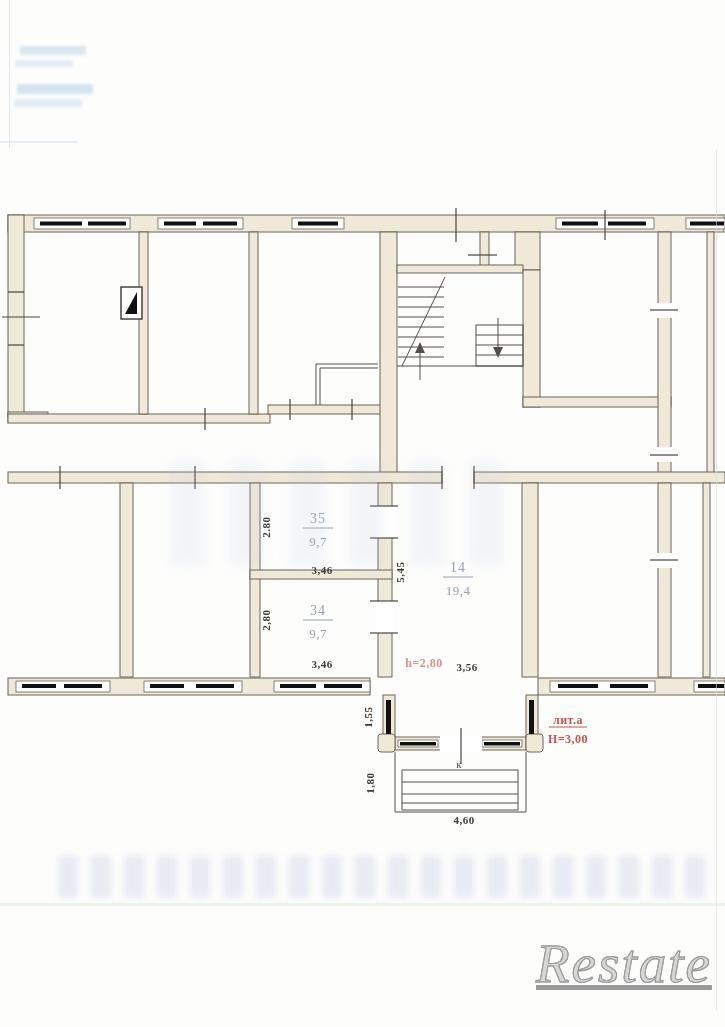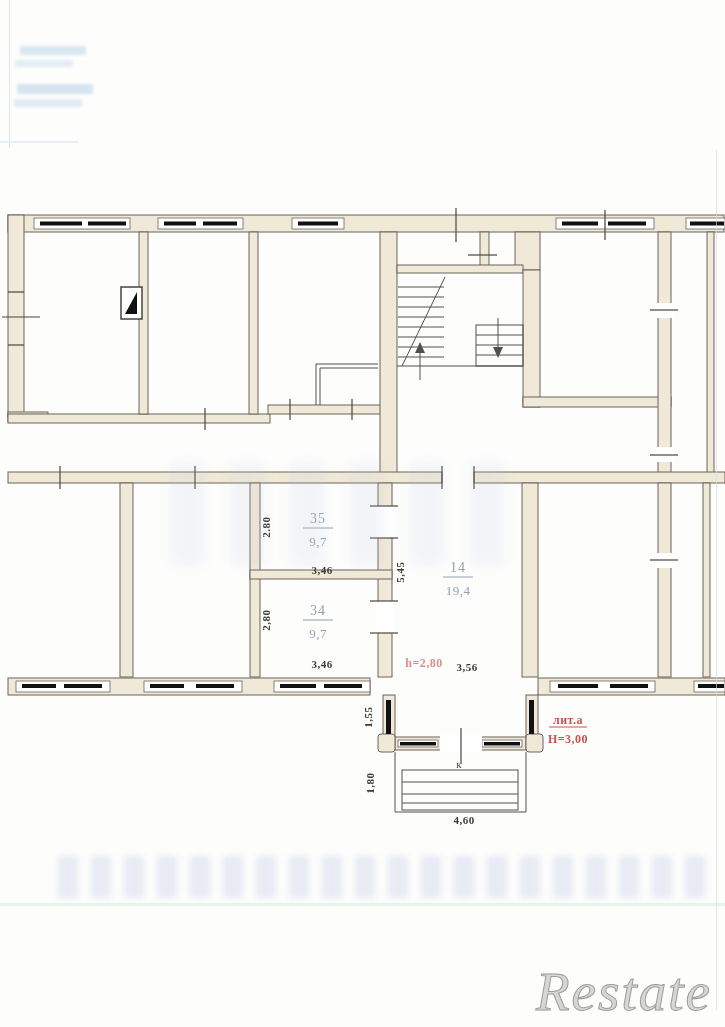--- a/index.html
+++ b/index.html
@@ -18,23 +18,23 @@
   .ghost-band{position:absolute;left:58px;top:856px;width:652px;height:42px;
      background:repeating-linear-gradient(90deg,rgba(198,205,232,.38) 0 20px,rgba(255,255,255,0) 20px 33px);
      filter:blur(3px);}
   .mid-ghost{position:absolute;left:170px;top:462px;width:350px;height:104px;
      background:repeating-linear-gradient(90deg,rgba(190,198,222,.16) 0 34px,rgba(255,255,255,0) 34px 60px);
      filter:blur(6px);pointer-events:none;}
   .green-line{position:absolute;left:0;top:903px;width:725px;height:3px;background:rgba(205,232,210,.45);}
   .edge-right{position:absolute;left:716px;top:150px;width:1px;height:860px;background:#d7dbdf;opacity:.65;}
   .edge-left{position:absolute;left:9px;top:0;width:1px;height:148px;background:#dde6ef;}
   .fold{position:absolute;left:0;top:141px;width:78px;height:2px;background:#e6eef5;}
-  .watermark{position:absolute;left:536px;top:960px;font-family:"Liberation Serif",serif;
+  .watermark{position:absolute;left:536px;top:932px;font-family:"Liberation Serif",serif;
      font-style:italic;font-size:55px;letter-spacing:2px;color:rgba(255,255,255,.05);
-     -webkit-text-stroke:1px #9b9b9b;text-shadow:0 0 1px rgba(150,150,150,.4);}
+     -webkit-text-stroke:1px #9b9b9b;text-shadow:0 0 1px rgba(150,150,150,.4);text-decoration:underline;}
 </style>
 </head>
 <body>
 
 <div class="page">
 
   
   <div class="artifact" style="left:20px;top:46px;width:66px;height:9px;background:#d9e7f1;"></div>
   <div class="artifact" style="left:15px;top:60px;width:58px;height:7px;background:#e2edf5;"></div>
   <div class="artifact" style="left:17px;top:84px;width:76px;height:10px;background:#d5e4f0;"></div>

